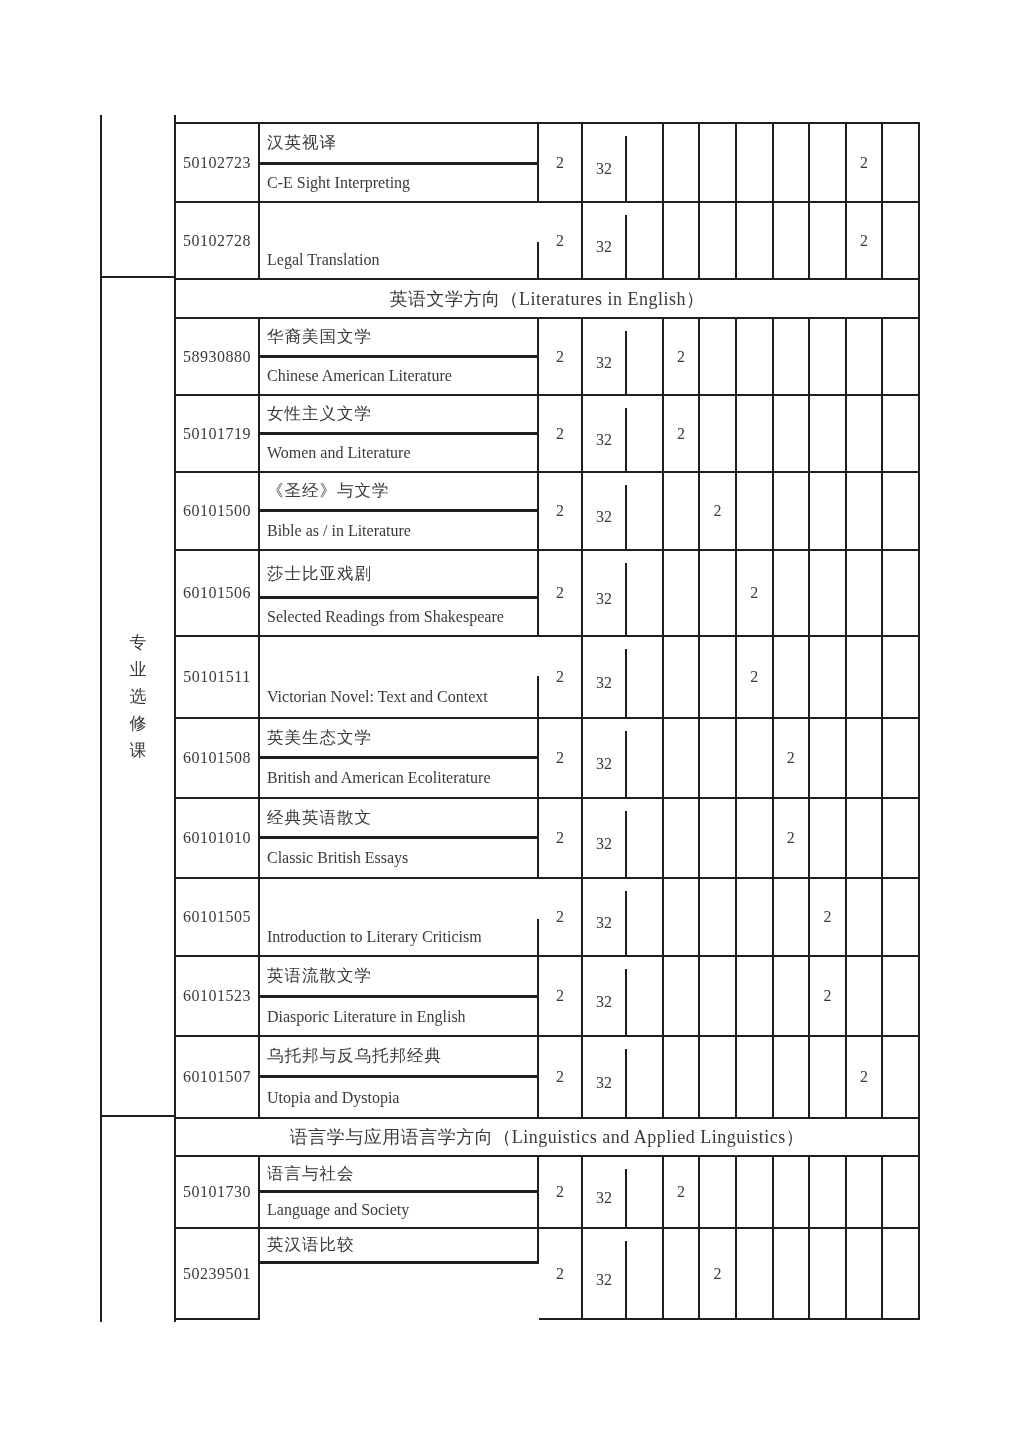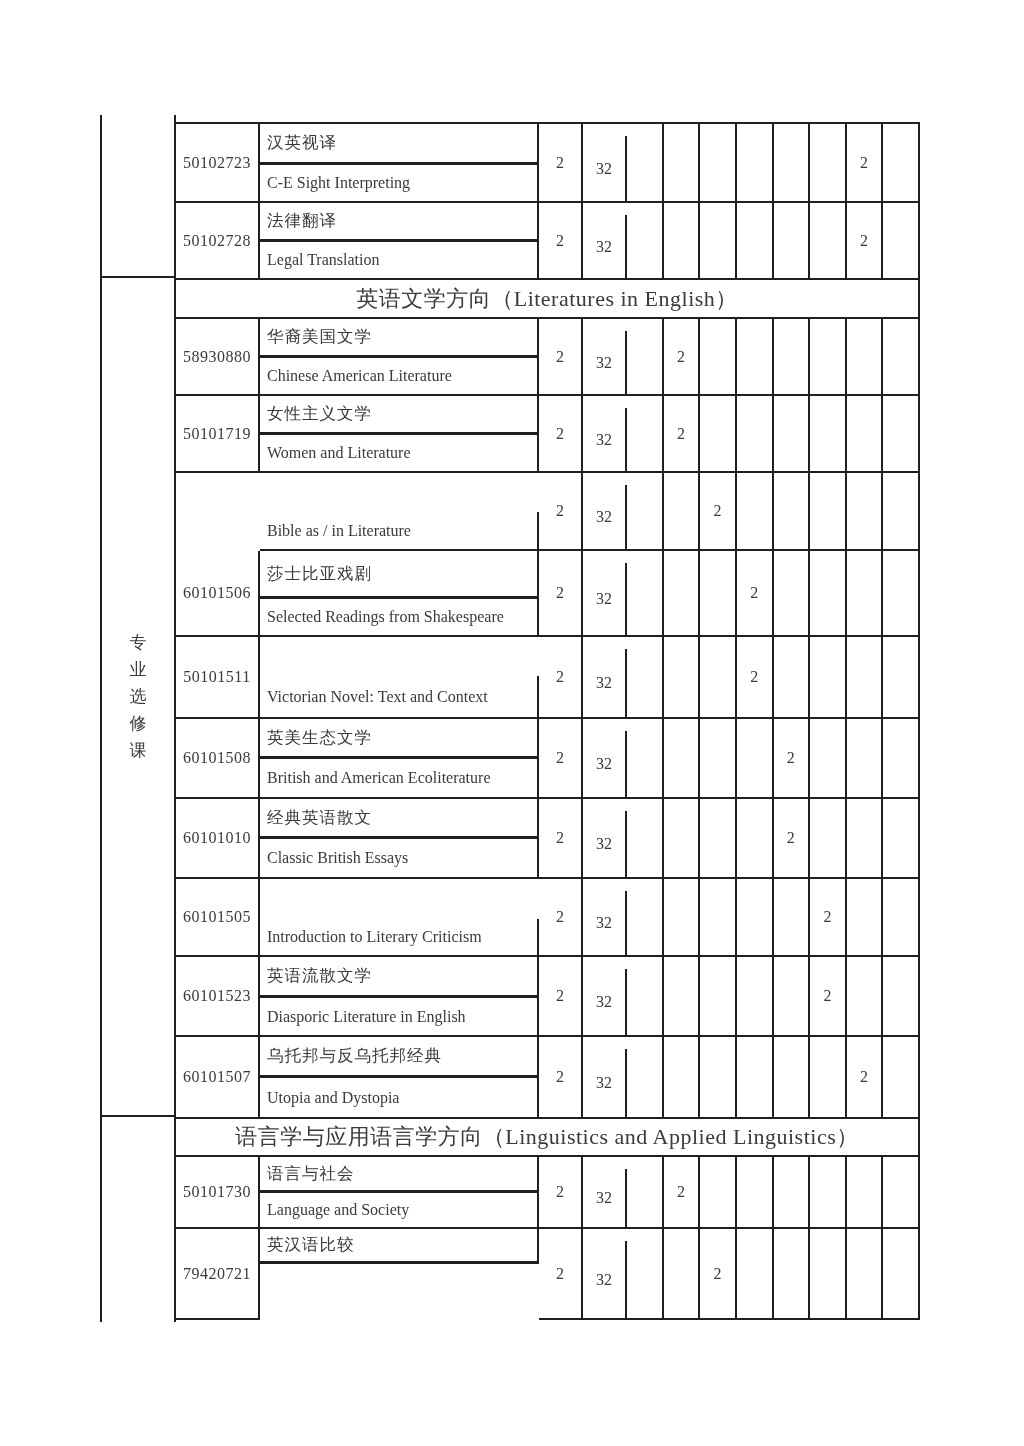--- a/index.html
+++ b/index.html
@@ -28,21 +28,21 @@
   
   .main-col{
     position:absolute;left:176px;top:122px;width:744px;
     border-top:2px solid #1f1f1f;
     box-sizing:border-box;
   }
   .sect-header{
     display:flex;align-items:center;justify-content:center;
     box-sizing:border-box;
     border-right:2px solid #1f1f1f;border-bottom:2px solid #1f1f1f;
-    font-size:22px;letter-spacing:.5px;
+    font-size:18px;letter-spacing:.5px;
   }
   .course-row{
     display:grid;
     grid-template-columns:84px 279px 44px 44px repeat(8,1fr);
     box-sizing:border-box;
   }
   .cell{
     box-sizing:border-box;
     border-right:2px solid #1f1f1f;
     border-bottom:2px solid #1f1f1f;
@@ -92,21 +92,20 @@
         <div class="cell sem" style="grid-column: 6;"></div>
         <div class="cell sem" style="grid-column: 7;"></div>
         <div class="cell sem" style="grid-column: 8;"></div>
         <div class="cell sem" style="grid-column: 9;"></div>
         <div class="cell sem" style="grid-column: 10;"></div>
         <div class="cell sem" style="grid-column: 11;">2</div>
         <div class="cell sem" style="grid-column: 12;"></div>
       </div>
       <div class="course-row" style="grid-template-rows: 39px 38px;">
         <div class="cell code">50102728</div>
-        <div class="cell zh">法律翻译</div>
         <div class="cell en">Legal Translation</div>
         <div class="cell credit">2</div>
         <div class="cell hours">32</div>
         <div class="cell sem" style="grid-column: 5;"></div>
         <div class="cell sem" style="grid-column: 6;"></div>
         <div class="cell sem" style="grid-column: 7;"></div>
         <div class="cell sem" style="grid-column: 8;"></div>
         <div class="cell sem" style="grid-column: 9;"></div>
         <div class="cell sem" style="grid-column: 10;"></div>
         <div class="cell sem" style="grid-column: 11;">2</div>
@@ -137,20 +136,22 @@
         <div class="cell sem" style="grid-column: 5;"></div>
         <div class="cell sem" style="grid-column: 6;">2</div>
         <div class="cell sem" style="grid-column: 7;"></div>
         <div class="cell sem" style="grid-column: 8;"></div>
         <div class="cell sem" style="grid-column: 9;"></div>
         <div class="cell sem" style="grid-column: 10;"></div>
         <div class="cell sem" style="grid-column: 11;"></div>
         <div class="cell sem" style="grid-column: 12;"></div>
       </div>
       <div class="course-row" style="grid-template-rows: 39px 39px;">
+        <div class="cell code">60101500</div>
+        <div class="cell zh">《圣经》与文学</div>
         <div class="cell en">Bible as / in Literature</div>
         <div class="cell credit">2</div>
         <div class="cell hours">32</div>
         <div class="cell sem" style="grid-column: 5;"></div>
         <div class="cell sem" style="grid-column: 6;"></div>
         <div class="cell sem" style="grid-column: 7;">2</div>
         <div class="cell sem" style="grid-column: 8;"></div>
         <div class="cell sem" style="grid-column: 9;"></div>
         <div class="cell sem" style="grid-column: 10;"></div>
         <div class="cell sem" style="grid-column: 11;"></div>
@@ -269,21 +270,21 @@
         <div class="cell sem" style="grid-column: 5;"></div>
         <div class="cell sem" style="grid-column: 6;">2</div>
         <div class="cell sem" style="grid-column: 7;"></div>
         <div class="cell sem" style="grid-column: 8;"></div>
         <div class="cell sem" style="grid-column: 9;"></div>
         <div class="cell sem" style="grid-column: 10;"></div>
         <div class="cell sem" style="grid-column: 11;"></div>
         <div class="cell sem" style="grid-column: 12;"></div>
       </div>
       <div class="course-row" style="grid-template-rows: 35px 56px;">
-        <div class="cell code">79420721</div>
+        <div class="cell code">50239501</div>
         <div class="cell zh">英汉语比较</div>
         <div class="cell credit">2</div>
         <div class="cell hours">32</div>
         <div class="cell sem" style="grid-column: 5;"></div>
         <div class="cell sem" style="grid-column: 6;"></div>
         <div class="cell sem" style="grid-column: 7;">2</div>
         <div class="cell sem" style="grid-column: 8;"></div>
         <div class="cell sem" style="grid-column: 9;"></div>
         <div class="cell sem" style="grid-column: 10;"></div>
         <div class="cell sem" style="grid-column: 11;"></div>

